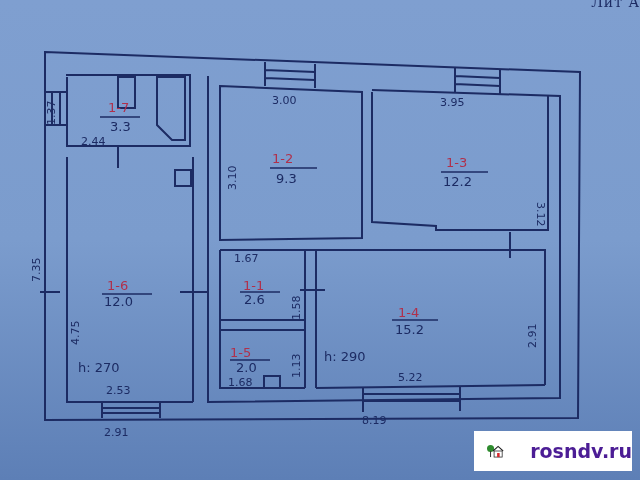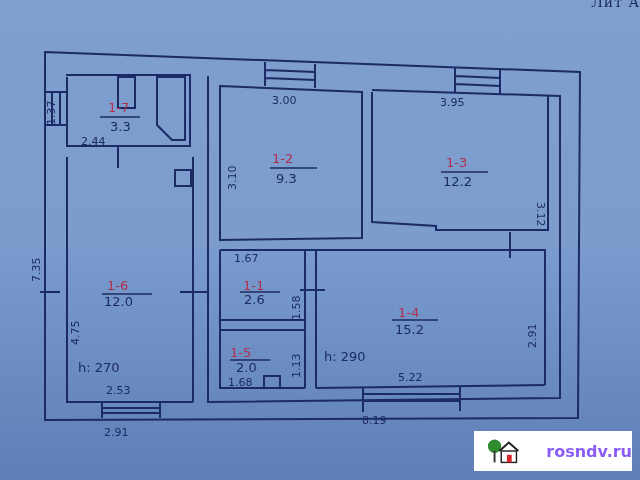--- a/index.html
+++ b/index.html
@@ -7,21 +7,21 @@
          background: linear-gradient(180deg,#7f9fd0 0%,#7b9ccd 50%,#5d7fb6 100%);
          font-family:"Liberation Sans", sans-serif; }
   svg.plan { position:absolute; left:0; top:0; }
   .dim { font-family:"DejaVu Sans", sans-serif; font-size:11px; fill:#1c2b63; }
   .rid { font-family:"DejaVu Sans", sans-serif; font-size:13px; fill:#b0304b; }
   .rarea { font-family:"DejaVu Sans", sans-serif; font-size:13px; fill:#1c2b63; }
   .corner { position:absolute; right:0; top:-6px; font-family:"DejaVu Serif", serif;
             font-size:14px; color:#1c2b63; letter-spacing:1px; }
   .badge { position:absolute; left:474px; top:431px; width:158px; height:40px; background:#fff;
            display:flex; align-items:center; gap:6px; padding-left:12px; box-sizing:border-box; }
-  .badge span { font-family:"DejaVu Sans", sans-serif; font-weight:bold; font-size:16px; color:#8b5cf6;margin-left:20px; }
+  .badge span { font-family:"DejaVu Sans", sans-serif; font-weight:bold; font-size:19px; color:#4c1d95;margin-left:20px; }
 </style>
 </head>
 <body>
 
 <div class="corner">Лит А</div>
 
 <svg class="plan" width="640" height="480" viewBox="0 0 640 480">
   <g fill="none" stroke="#1c2b63" stroke-width="2">
 
     <path d="M45 52 L580 72 L578 418 L45 420 Z"></path>

